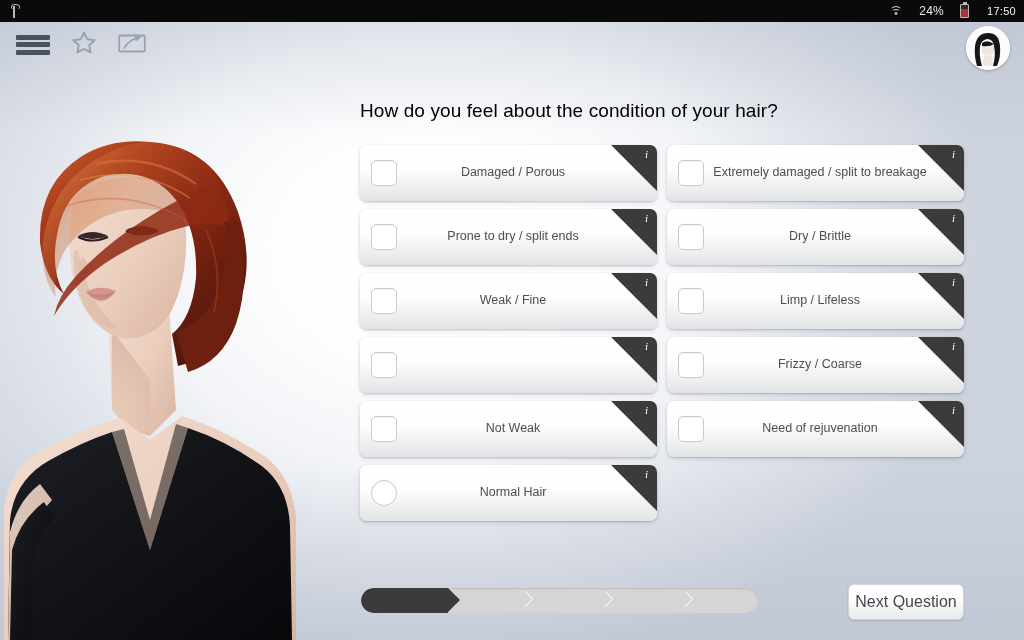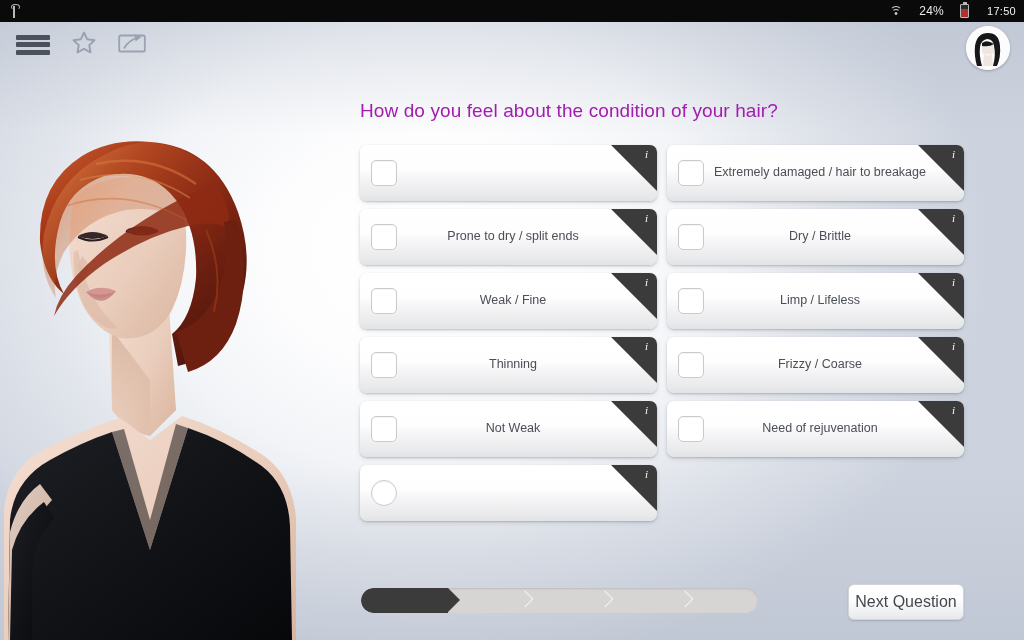--- a/index.html
+++ b/index.html
@@ -195,21 +195,21 @@
     top: 22px; left: 0;
     width: 1024px; height: 618px;
     z-index: 10;
   }
 
   .question-title {
     position: absolute;
     top: 78px;
     left: 360px;
     font-size: 19px;
-    color: #a21caf;
+    color: #000000;
     font-weight: normal;
     letter-spacing: .1px;
   }
 
   .options-grid {
     position: absolute;
     top: 123px;
     left: 360px;
     width: 604px;
     display: grid;
@@ -483,28 +483,29 @@
   </div>
 
   <div class="content">
 
     <div class="question-title">How do you feel about the condition of your hair?</div>
 
     <div class="options-grid">
 
       <div class="option-card">
         <div class="option-box"></div>
-        <div class="info-corner">
-          <span>i</span>
-        </div>
-      </div>
-
-      <div class="option-card">
-        <div class="option-box"></div>
-        <div class="option-label">Extremely damaged / hair to breakage</div>
+        <div class="option-label">Damaged / Porous</div>
+        <div class="info-corner">
+          <span>i</span>
+        </div>
+      </div>
+
+      <div class="option-card">
+        <div class="option-box"></div>
+        <div class="option-label">Extremely damaged / split to breakage</div>
         <div class="info-corner">
           <span>i</span>
         </div>
       </div>
 
       <div class="option-card">
         <div class="option-box"></div>
         <div class="option-label">Prone to dry / split ends</div>
         <div class="info-corner">
           <span>i</span>
@@ -530,21 +531,20 @@
       <div class="option-card">
         <div class="option-box"></div>
         <div class="option-label">Limp / Lifeless</div>
         <div class="info-corner">
           <span>i</span>
         </div>
       </div>
 
       <div class="option-card">
         <div class="option-box"></div>
-        <div class="option-label">Thinning</div>
         <div class="info-corner">
           <span>i</span>
         </div>
       </div>
 
       <div class="option-card">
         <div class="option-box"></div>
         <div class="option-label">Frizzy / Coarse</div>
         <div class="info-corner">
           <span>i</span>
@@ -562,20 +562,21 @@
       <div class="option-card">
         <div class="option-box"></div>
         <div class="option-label">Need of rejuvenation</div>
         <div class="info-corner">
           <span>i</span>
         </div>
       </div>
 
       <div class="option-card">
         <div class="option-box round"></div>
+        <div class="option-label">Normal Hair</div>
         <div class="info-corner">
           <span>i</span>
         </div>
       </div>
 
     </div>
 
     <div class="progress">
       <div class="progress-fill" style="width:22%"></div>
       <div class="chev" style="left:158px"></div>

